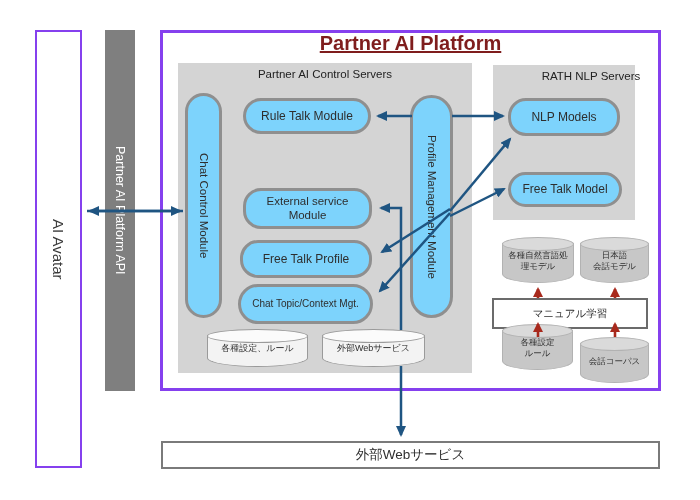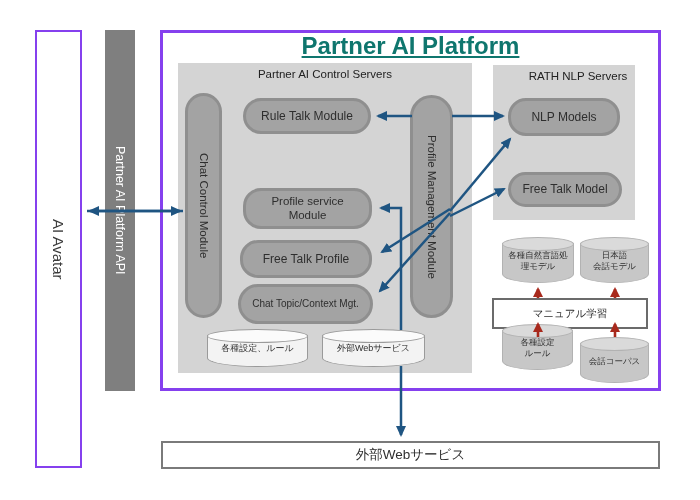--- a/index.html
+++ b/index.html
@@ -15,30 +15,30 @@
     border:2px solid #8540ee; background:#fff;
     display:flex; align-items:center; justify-content:center; }
   .api-bar { left:105px; top:30px; width:30px; height:361px; background:#7f7f7f;
     display:flex; align-items:center; justify-content:center; }
   .vtext { writing-mode:vertical-rl; white-space:nowrap; }
 
   
   .main-box { left:160px; top:30px; width:501px; height:361px;
     border:3px solid #8540ee; background:#fff; }
   .main-title { left:160px; top:32px; width:501px; text-align:center;
-    font-size:24px; font-weight:bold; text-decoration:underline; color:#0f766e; }
+    font-size:20px; font-weight:bold; text-decoration:underline; color:#7f1d1d; }
 
   .panel { background:#d4d4d4; }
   .control-box { left:178px; top:63px; width:294px; height:310px; }
   .rath-box { left:493px; top:65px; width:142px; height:155px; }
   .panel-title { text-align:center; font-size:11.5px; color:#222; }
   .control-title { left:178px; top:68px; width:294px; }
-  .rath-title { left:493px; top:70px; width:170px; }
-
-  .module { background:#a3a3a3; border:3px solid #8f8f8f; border-radius:18px;
+  .rath-title { left:506px; top:70px; width:170px; }
+
+  .module { background:#7dd3fc; border:3px solid #8f8f8f; border-radius:18px;
     display:flex; align-items:center; justify-content:center; text-align:center;
     color:#2e2e2e; line-height:1.2; }
   .pill { border-radius:22px; }
 
   .chat-control { left:185px; top:93px; width:37px; height:225px; font-size:11.5px; }
   .rule-talk { left:243px; top:98px; width:128px; height:36px; font-size:12px; }
   .ext-service { left:243px; top:188px; width:129px; height:41px; font-size:11.5px; }
   .free-talk-mod { left:240px; top:240px; width:132px; height:38px; font-size:12px; }
   .chat-topic { left:238px; top:284px; width:135px; height:40px; font-size:10px; border-radius:20px; }
   .pmm { left:410px; top:95px; width:43px; height:223px; font-size:11.5px; }
@@ -100,21 +100,21 @@
   <div class="abs module pill chat-control">
     <span class="vtext">Chat Control Module</span>
   </div>
 
   <div class="abs module rule-talk">
     <span>Rule Talk Module</span>
   </div>
 
   <div class="abs module ext-service">
     <span>
-      <span style="display:block">Profile service</span>
+      <span style="display:block">External service</span>
       <span style="display:block">Module</span>
     </span>
   </div>
 
   <div class="abs module free-talk-mod">
     <span>Free Talk Profile</span>
   </div>
 
   <div class="abs module chat-topic">
     <span>Chat Topic/Context Mgt.</span>

